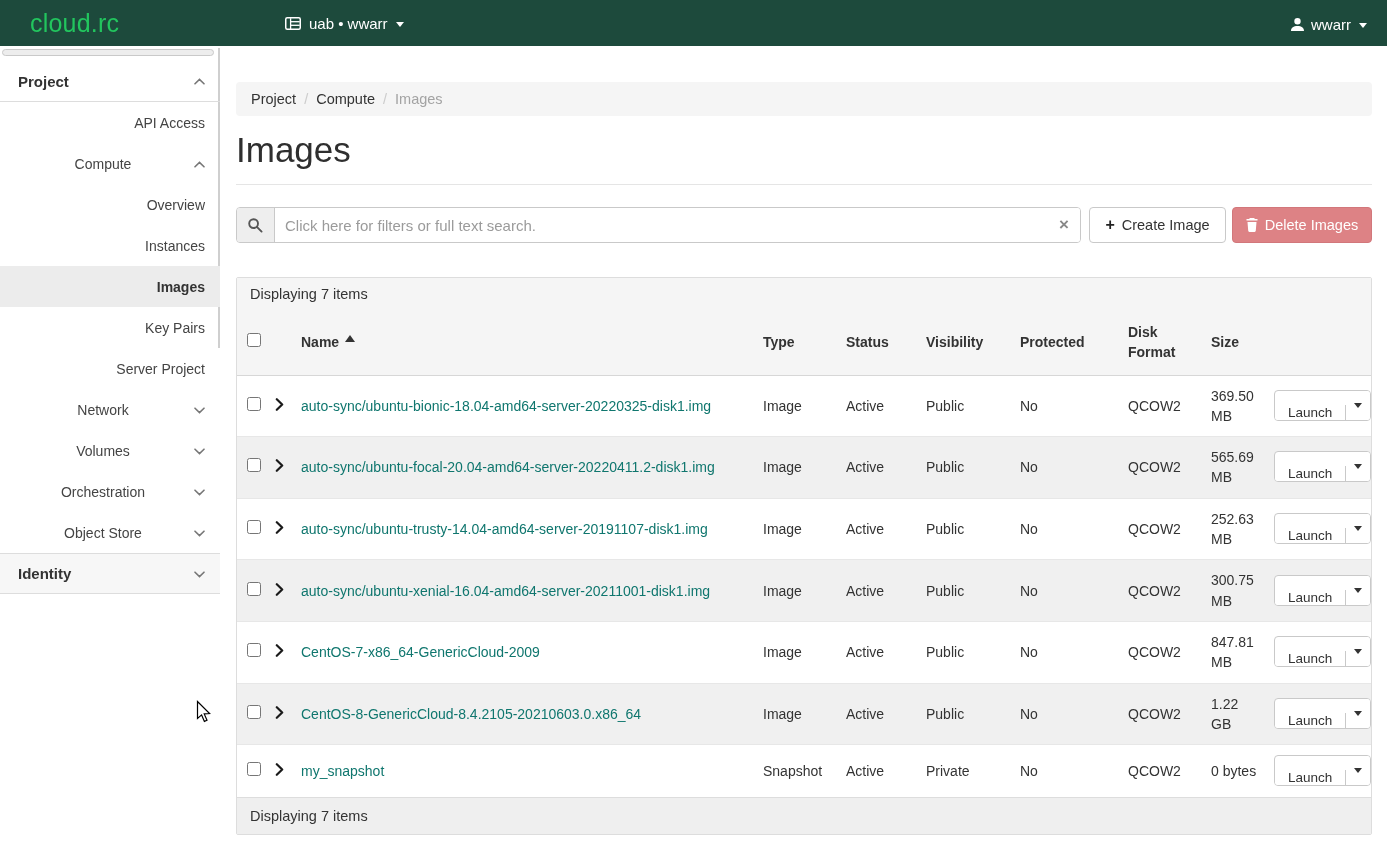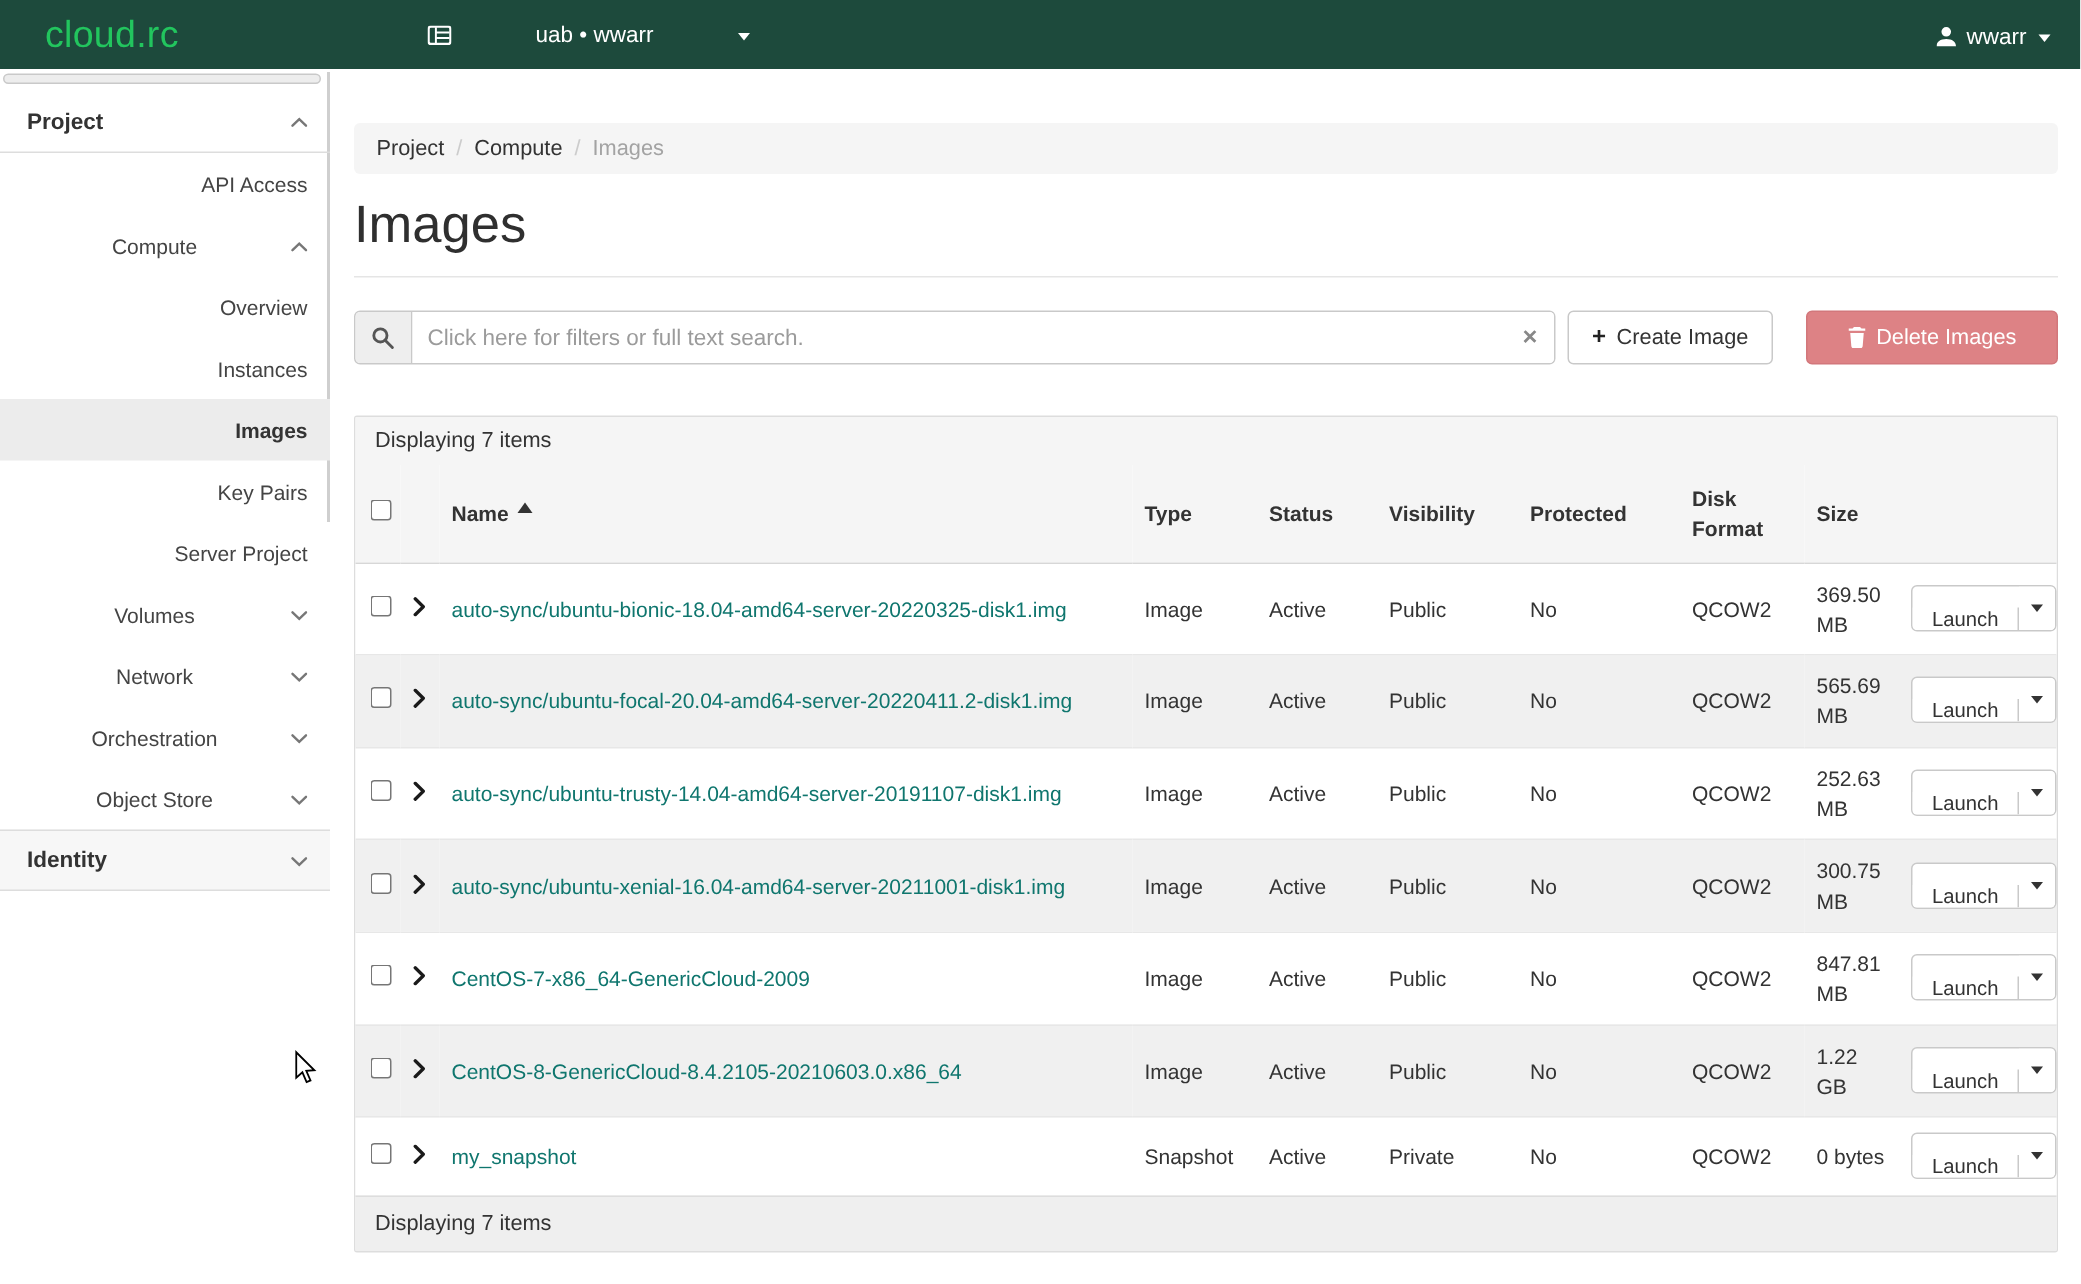--- a/index.html
+++ b/index.html
@@ -3,21 +3,21 @@
 <meta charset="utf-8">
 <style>
   * { box-sizing: border-box; margin: 0; padding: 0; }
   html,body { background:#fff; }
   body { font-family: "Liberation Sans", sans-serif; color:#333; }
   .screen { position:relative; width:1387px; height:856px; overflow:hidden; background:#fff; }
 
   
   .navbar { position:absolute; top:0; left:0; width:100%; height:46px; background:#1d4a3c; display:flex; align-items:center; }
   .brand { color:#22c55e; font-size:25px; padding-left:30px; letter-spacing:.2px; }
-  .ctx-switcher { position:absolute; left:285px; top:0; height:46px; display:flex; align-items:center; color:#fff; font-size:15px; cursor:pointer;gap:48px; }
+  .ctx-switcher { position:absolute; left:285px; top:0; height:46px; display:flex; align-items:center; color:#fff; font-size:15px; cursor:pointer; }
   .ctx-switcher svg { margin-right:8px; }
   .user-menu { position:absolute; right:20px; top:0; height:48px; display:flex; align-items:center; color:#fff; font-size:15px; cursor:pointer; }
   .user-menu svg { margin-right:7px; }
   .tri-down-w { display:inline-block; width:0; height:0; border-left:4px solid transparent; border-right:4px solid transparent; border-top:5px solid #fff; margin-left:8px; position:relative; top:1px; }
 
   
   .sidebar { position:absolute; top:46px; left:0; width:220px; height:810px; background:#fff; }
   .h-scroll-thumb { margin:3px 2px 5px 2px; height:7px; width:212px; background:#ededed; border:1px solid #c9c9c9; border-radius:4px; }
   .v-scroll-line { position:absolute; top:2px; right:0; width:2px; height:300px; background:#cfcfcf; }
   .side-item { position:relative; height:41px; display:flex; align-items:center; font-size:14px; color:#444; cursor:pointer; }
@@ -42,21 +42,21 @@
   
   .filter-row { margin-top:22px; display:flex; height:36px; }
   .search-group { flex:1; display:flex; border:1px solid #c9c9c9; border-radius:4px; overflow:hidden; background:#fff; }
   .search-addon { width:38px; background:#eee; border-right:1px solid #c9c9c9; display:flex; align-items:center; justify-content:center; }
   .search-input { flex:1; border:none; outline:none; font-size:15px; padding:0 10px; color:#555; font-family:inherit; background:#fff; }
   .search-input::placeholder { color:#9b9b9b; }
   .search-clear { width:32px; display:flex; align-items:center; justify-content:center; color:#888; font-size:17px; font-weight:bold; cursor:pointer; background:#fff; border:none; }
   .btn { display:flex; align-items:center; justify-content:center; border-radius:4px; font-size:14.5px; cursor:pointer; font-family:inherit; }
   .btn-create { margin-left:8px; width:137px; background:#fff; border:1px solid #c9c9c9; color:#333; }
   .btn-create .plus { font-weight:bold; font-size:16px; margin-right:7px; color:#222; }
-  .btn-delete { margin-left:22px; width:168px; background:#dd8285; border:1px solid #d2777b; color:#fff; }
+  .btn-delete { margin-left:6px; width:140px; background:#dd8285; border:1px solid #d2777b; color:#fff; }
   .btn-delete svg { margin-right:7px; }
 
   
   .table-panel { margin-top:34px; border:1px solid #ddd; border-radius:2px; background:#fff; }
   .table-caption { padding:8px 13px; font-size:14.5px; color:#333; background:#f5f5f5; }
   table.images { width:100%; border-collapse:collapse; table-layout:fixed; font-size:14px; color:#333; }
   thead th { text-align:left; font-weight:bold; padding:12px 8px; background:#f5f5f5; vertical-align:middle; border-bottom:1px solid #d7d7d7; line-height:1.45; }
   tbody td { padding:10px 8px; vertical-align:middle; line-height:1.45; }
   tbody tr { border-top:1px solid #e7e7e7; background:#fff; }
   tbody tr:nth-child(even) { background:#f0f0f0; }
@@ -133,27 +133,27 @@
   </div>
         <div class="side-item leaf">
     <span class="side-label">Key Pairs</span>
 
   </div>
         <div class="side-item leaf">
     <span class="side-label">Server Project</span>
 
   </div>
         <div class="side-item group">
+    <span class="side-label">Network</span>
+    <svg class="side-caret caret-down" width="11" height="7" viewBox="0 0 11 7">
+            <path d="M1 1.2 L5.5 5.6 L10 1.2" stroke="#777" stroke-width="1.6" fill="none" stroke-linecap="round"></path>
+          </svg>
+  </div>
+        <div class="side-item group">
     <span class="side-label">Volumes</span>
-    <svg class="side-caret caret-down" width="11" height="7" viewBox="0 0 11 7">
-            <path d="M1 1.2 L5.5 5.6 L10 1.2" stroke="#777" stroke-width="1.6" fill="none" stroke-linecap="round"></path>
-          </svg>
-  </div>
-        <div class="side-item group">
-    <span class="side-label">Network</span>
     <svg class="side-caret caret-down" width="11" height="7" viewBox="0 0 11 7">
             <path d="M1 1.2 L5.5 5.6 L10 1.2" stroke="#777" stroke-width="1.6" fill="none" stroke-linecap="round"></path>
           </svg>
   </div>
         <div class="side-item group">
     <span class="side-label">Orchestration</span>
     <svg class="side-caret caret-down" width="11" height="7" viewBox="0 0 11 7">
             <path d="M1 1.2 L5.5 5.6 L10 1.2" stroke="#777" stroke-width="1.6" fill="none" stroke-linecap="round"></path>
           </svg>
   </div>

